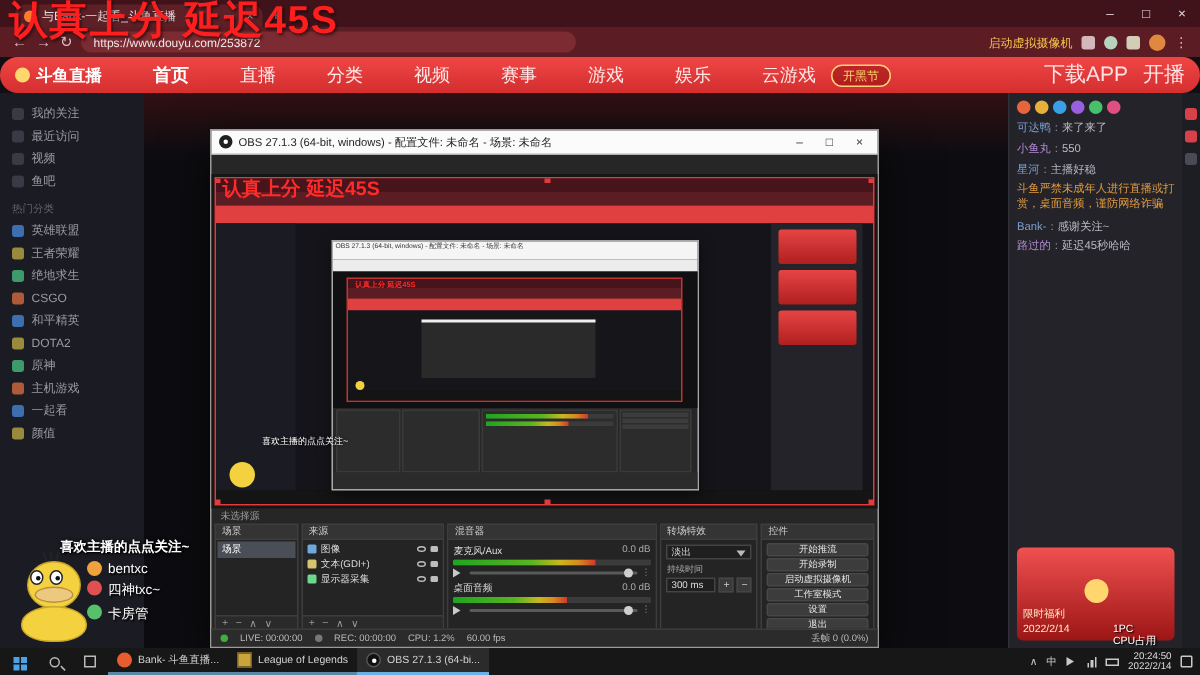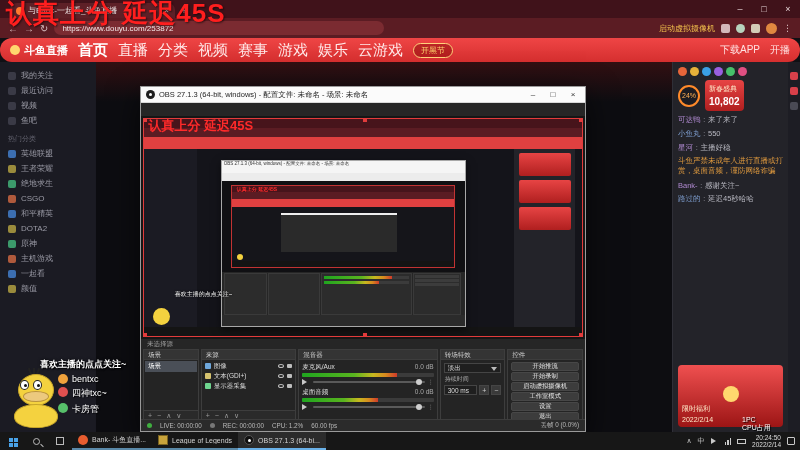--- a/index.html
+++ b/index.html
@@ -28,24 +28,24 @@
   .ext{width:9px;height:9px;border-radius:2px;background:#d3b7ba;}
   .ext.e2{background:#b7d3bd;border-radius:50%;}
   .ext.e3{background:#d3ccb7;}
   .avatar{width:11px;height:11px;border-radius:50%;background:#e08840;}
   .kebab{color:#d9bec1;font-size:9px;}
 
   
   #sitenav{position:absolute;left:0;top:38px;width:800px;height:24px;background:linear-gradient(180deg,#ef4545,#d52f2f);display:flex;align-items:center;gap:10px;padding:0 10px;border-radius:12px;}
   .logo{display:flex;align-items:center;gap:4px;color:#fff;font-weight:bold;font-size:11px;}
   .fishdot{width:10px;height:10px;border-radius:50%;background:#ffd76e;}
-  .navitem{color:#ffe9e9;font-size:15px;}
+  .navitem{color:#ffe9e9;font-size:12px;margin-left:24px;}
   .navitem.active{color:#fff;font-weight:bold;}
   .promo{padding:1px 7px;border:1px solid #ffd27a;border-radius:8px;color:#ffd76e;font-size:8px;background:rgba(120,0,0,.4);}
-  .navright{margin-left:auto;display:flex;gap:10px;align-items:center;color:#ffe2e2;font-size:10px;}
+  .navright{margin-left:auto;display:flex;gap:10px;align-items:center;color:#ffe2e2;font-size:14px;}
 
   #contentdim{position:absolute;left:96px;top:62px;width:576px;height:370px;background:#0d0d11;}
   #contentdim .glow{position:absolute;left:0;top:0;right:0;height:40px;background:linear-gradient(180deg,rgba(120,20,20,.35),transparent);}
 
   #sidebar{position:absolute;left:0;top:62px;width:96px;height:370px;background:#1b1b23;padding:6px 0 0 8px;color:#9b9ba6;font-size:8px;overflow:hidden;}
   .side-row{display:flex;align-items:center;gap:5px;height:15px;}
   .side-ic{width:8px;height:8px;border-radius:2px;background:#3a3a46;flex:none;}
   .side-title{color:#62626e;font-size:7px;margin:6px 0 2px;}
   .cat:nth-of-type(4n+1) .side-ic{background:#b05a3c;}
   .cat:nth-of-type(4n+2) .side-ic{background:#3c6eb0;}
@@ -329,27 +329,20 @@
 
   <div id="chat">
     <div class="giftrow">
       <span class="gift g1"></span>
       <span class="gift g2"></span>
       <span class="gift g3"></span>
       <span class="gift g4"></span>
       <span class="gift g5"></span>
       <span class="gift g6"></span>
     </div>
-    <div class="badge-wrap">
-      <span class="badge">24%</span>
-      <div class="card">
-        <div>新春盛典</div>
-        <div class="cv">10,802</div>
-      </div>
-    </div>
     <div class="msg"><span class="u">可达鸭</span><span>来了来了</span></div>
     <div class="msg"><span class="u">小鱼丸</span><span>550</span></div>
     <div class="msg"><span class="u">星河</span><span>主播好稳</span></div>
     <div class="notice">斗鱼严禁未成年人进行直播或打赏，桌面音频，谨防网络诈骗</div>
     <div class="msg"><span class="u">Bank-</span><span>感谢关注~</span></div>
     <div class="msg"><span class="u">路过的</span><span>延迟45秒哈哈</span></div>
     <div class="card bottom">
       <span class="coin"></span>
       <div>限时福利</div>
       <div>2022/2/14</div>

